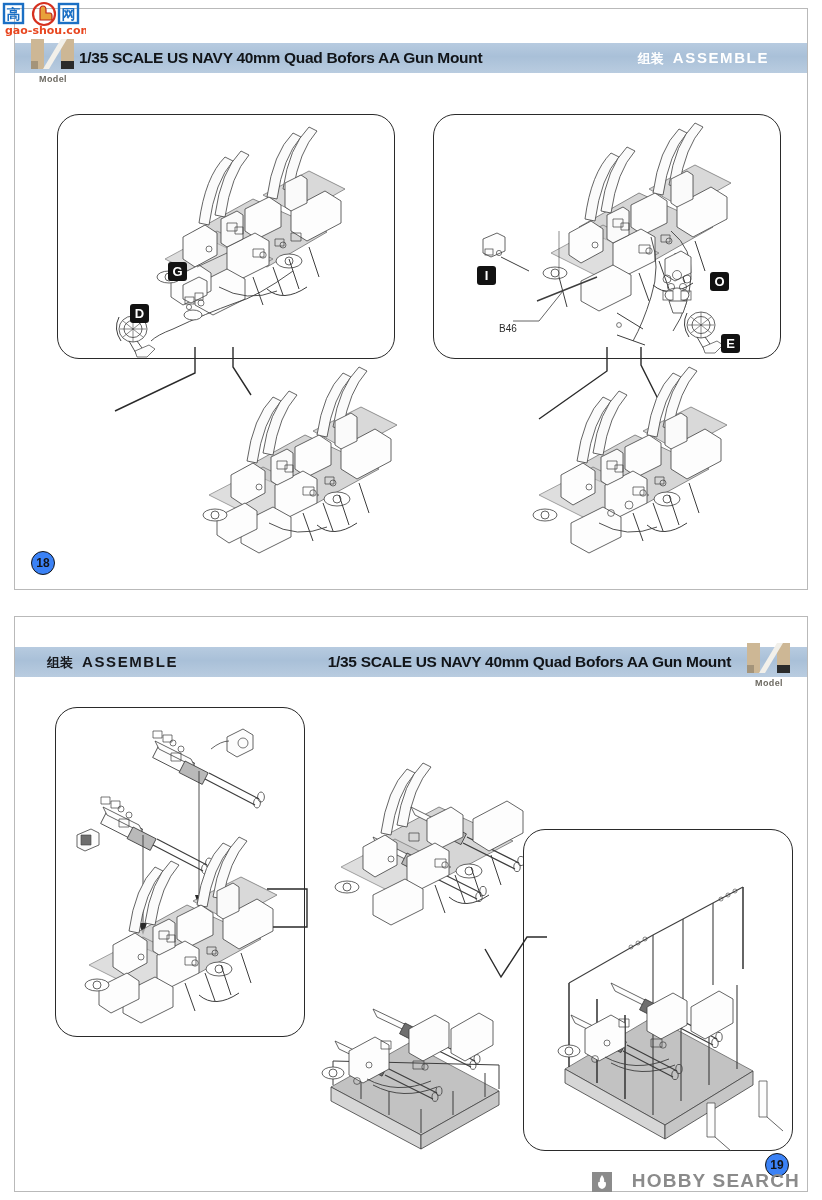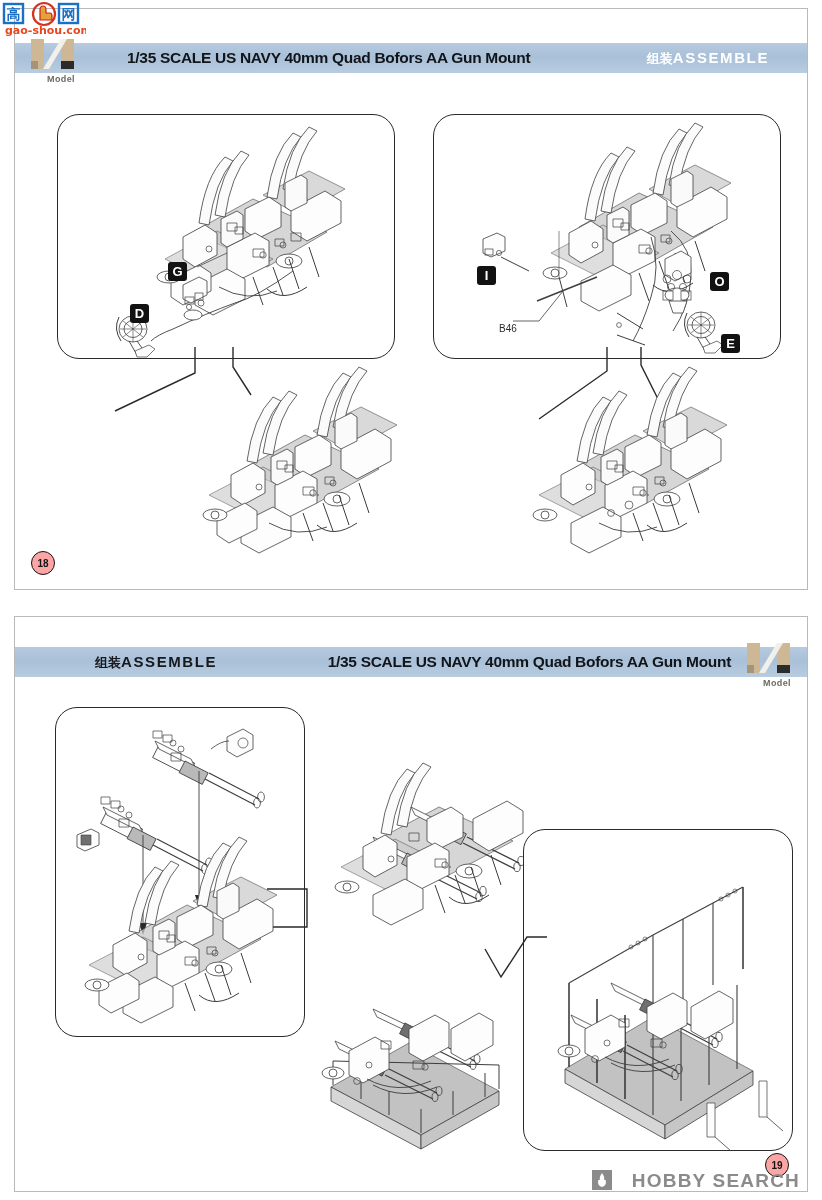--- a/index.html
+++ b/index.html
@@ -21,53 +21,53 @@
 
   
   .header-bar{
     position:absolute;
     left:0; width:100%;
     height:30px;
     background:linear-gradient(180deg,#b7cbe0 0%,#a9c0d8 45%,#b9cce0 100%);
     display:flex;
     align-items:center;
     box-sizing:border-box;
-    padding-left:48px;
   }
   #sheet-18 .header-bar{ top:34px; }
   #sheet-19 .header-bar{ top:30px; }
 
   .title-text{
     font-size:15.5px;
     font-weight:bold;
     color:#111418;
     letter-spacing:-0.3px;
     white-space:nowrap;
   }
   .assemble-block{
     display:flex;
     align-items:baseline;
+    gap:9px;
     white-space:nowrap;
     justify-content:center;
   }
   .assemble-cn{ font-size:13px; font-weight:bold; }
   .assemble-en{ font-size:15px; font-weight:bold; letter-spacing:1.6px; }
   .white-txt{ color:#ffffff; }
   .dark-txt{ color:#16181c; }
 
   
   .kit-logo{
     position:absolute;
     width:52px;height:46px;
   }
   .kit-logo .mark{
     position:absolute;left:0;top:0;width:52px;height:34px;
   }
   .kit-logo .mlabel{
-    position:absolute;left:8px;bottom:-1px;width:52px;
+    position:absolute;left:0;bottom:-1px;width:52px;
     text-align:center;
     font-size:9px;font-weight:bold;color:#6d6a62;
     letter-spacing:0.4px;
   }
 
   
   .panel{
     position:absolute;
     border:1.4px solid #2a2a2a;
     border-radius:22px;
@@ -94,37 +94,37 @@
     color:#2b2b2b;
     font-family:"Liberation Sans", sans-serif;
     white-space:nowrap;
     z-index:6;
   }
   
   .pagenum{
     position:absolute;
     width:22px;height:22px;border-radius:50%;
     border:1.6px solid #141414;
-    background:#fca5a5;
+    background:#3b82f6;
     color:#141414;
-    font-size:10px;font-weight:bold;
+    font-size:12px;font-weight:bold;
     display:flex;align-items:center;justify-content:center;
     z-index:8;
   }
 
   
   .art{ position:absolute; overflow:visible; }
 
   
   #wm-gaoshou{
     position:absolute;left:2px;top:0px;width:84px;height:46px;z-index:30;
   }
   #wm-hobby{
     position:absolute; right:22px; bottom:8px;
-    display:flex;align-items:flex-start;gap:20px;
+    display:flex;align-items:flex-end;gap:20px;
     z-index:30;
   }
   #wm-hobby .hs-text{
     font-size:19px;font-weight:bold;color:#8b8b8b;
     letter-spacing:1.2px;
     font-family:"Liberation Sans", sans-serif;
   }
 </style>
 </head>
 <body>

